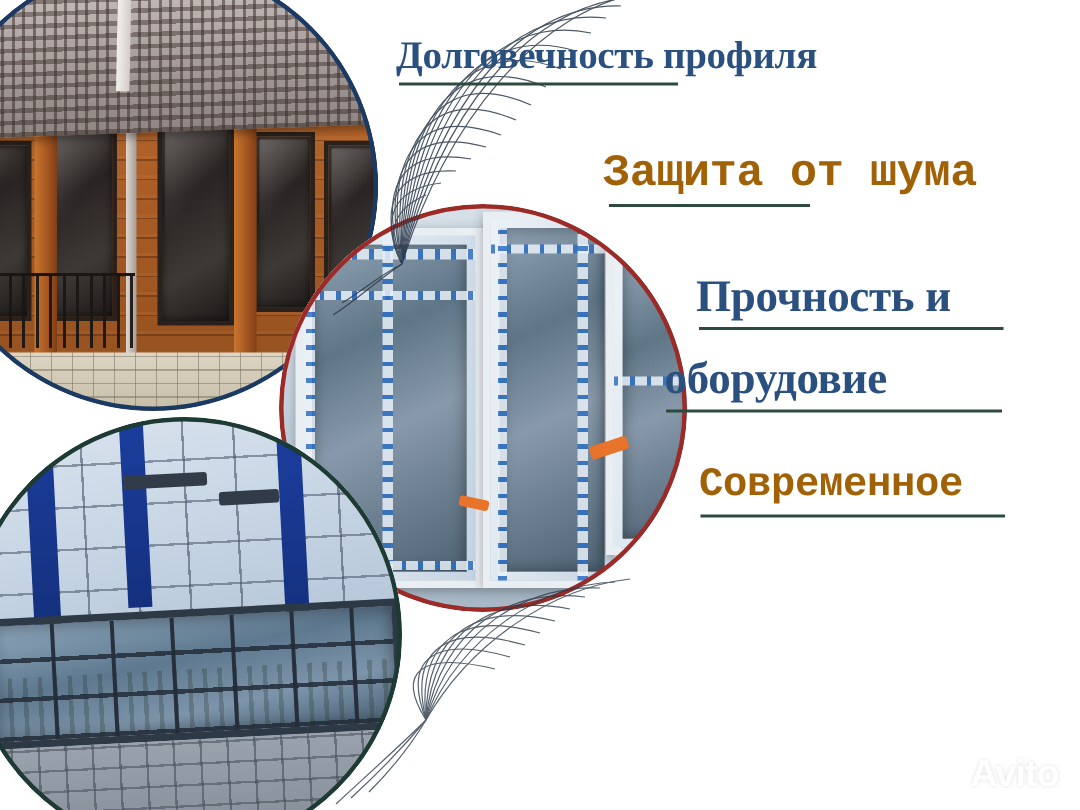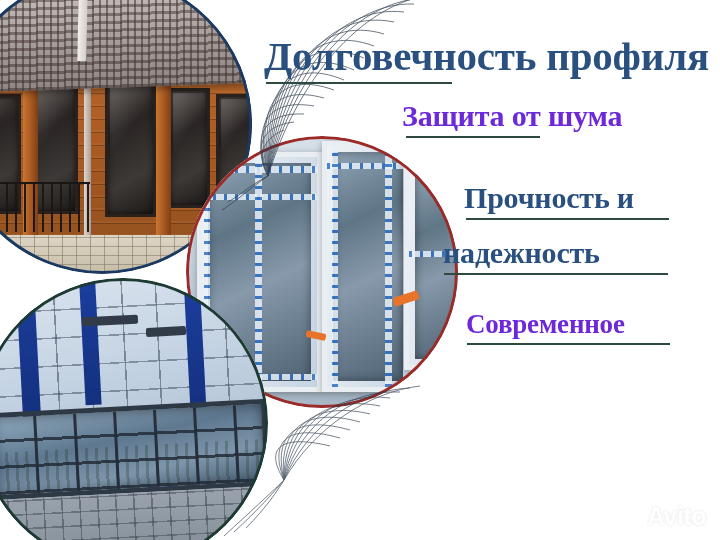--- a/index.html
+++ b/index.html
@@ -268,24 +268,24 @@
     line-height: 1;
     pointer-events: auto;
   }
   .claim .rule {
     display: block;
     height: 2px;
     background: #2c4a3e;
     margin-top: 5px;
   }
   .c-blue { color: #2a5080; }
-  .c-red  { color: #6d28d9; }
-
-  
-  #claim-0 { left: 264px; top: 36px;  font-size: 41px; }
+  .c-red  { color: #a16207; font-family: Liberation Mono, monospace; }
+
+  
+  #claim-0 { left: 264px; top: 24px;  font-size: 26px; }
   #claim-0 .rule { width: 186px; margin-left: 2px; }
 
   #claim-1 { left: 402px; top: 101px; font-size: 30px; }
   #claim-1 .rule { width: 134px; margin-left: 4px; }
 
   #claim-2 { left: 464px; top: 183px; font-size: 30px; }
   #claim-2 .rule { width: 203px; margin-left: 2px; }
 
   #claim-3 { left: 443px; top: 238px; font-size: 30px; }
   #claim-3 .rule { width: 224px; margin-left: 1px; }
@@ -465,21 +465,21 @@
       <span>Защита от шума</span>
       <span class="rule"></span>
     </div>
 
     <div class="claim c-blue" id="claim-2">
       <span>Прочность и</span>
       <span class="rule"></span>
     </div>
 
     <div class="claim c-blue" id="claim-3">
-      <span>надежность</span>
+      <span>оборудовие</span>
       <span class="rule"></span>
     </div>
 
     <div class="claim c-red" id="claim-4">
       <span>Современное</span>
       <span class="rule"></span>
     </div>
 
 
 

